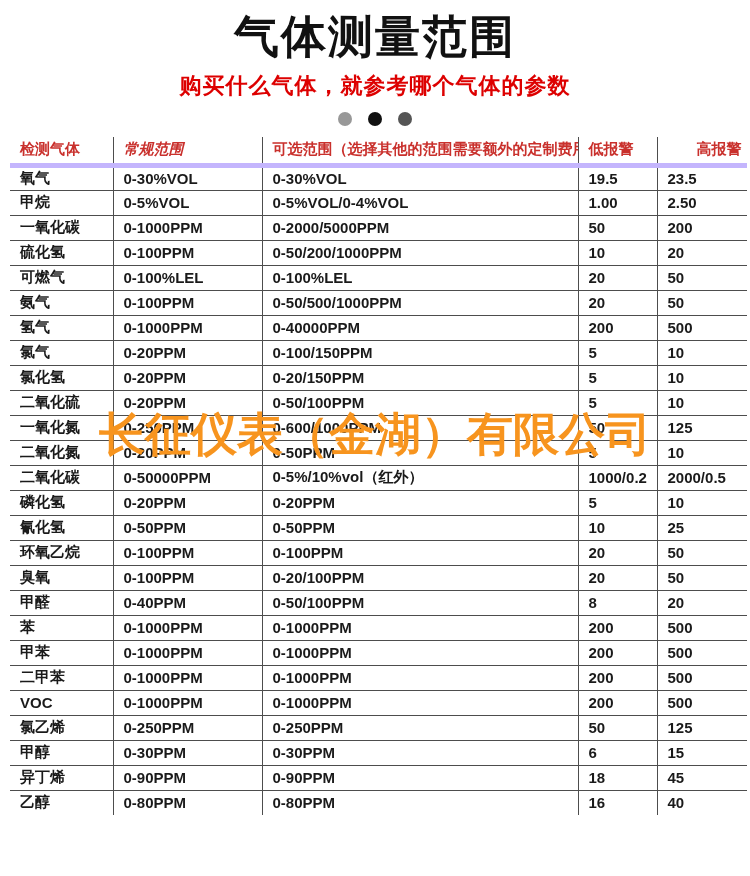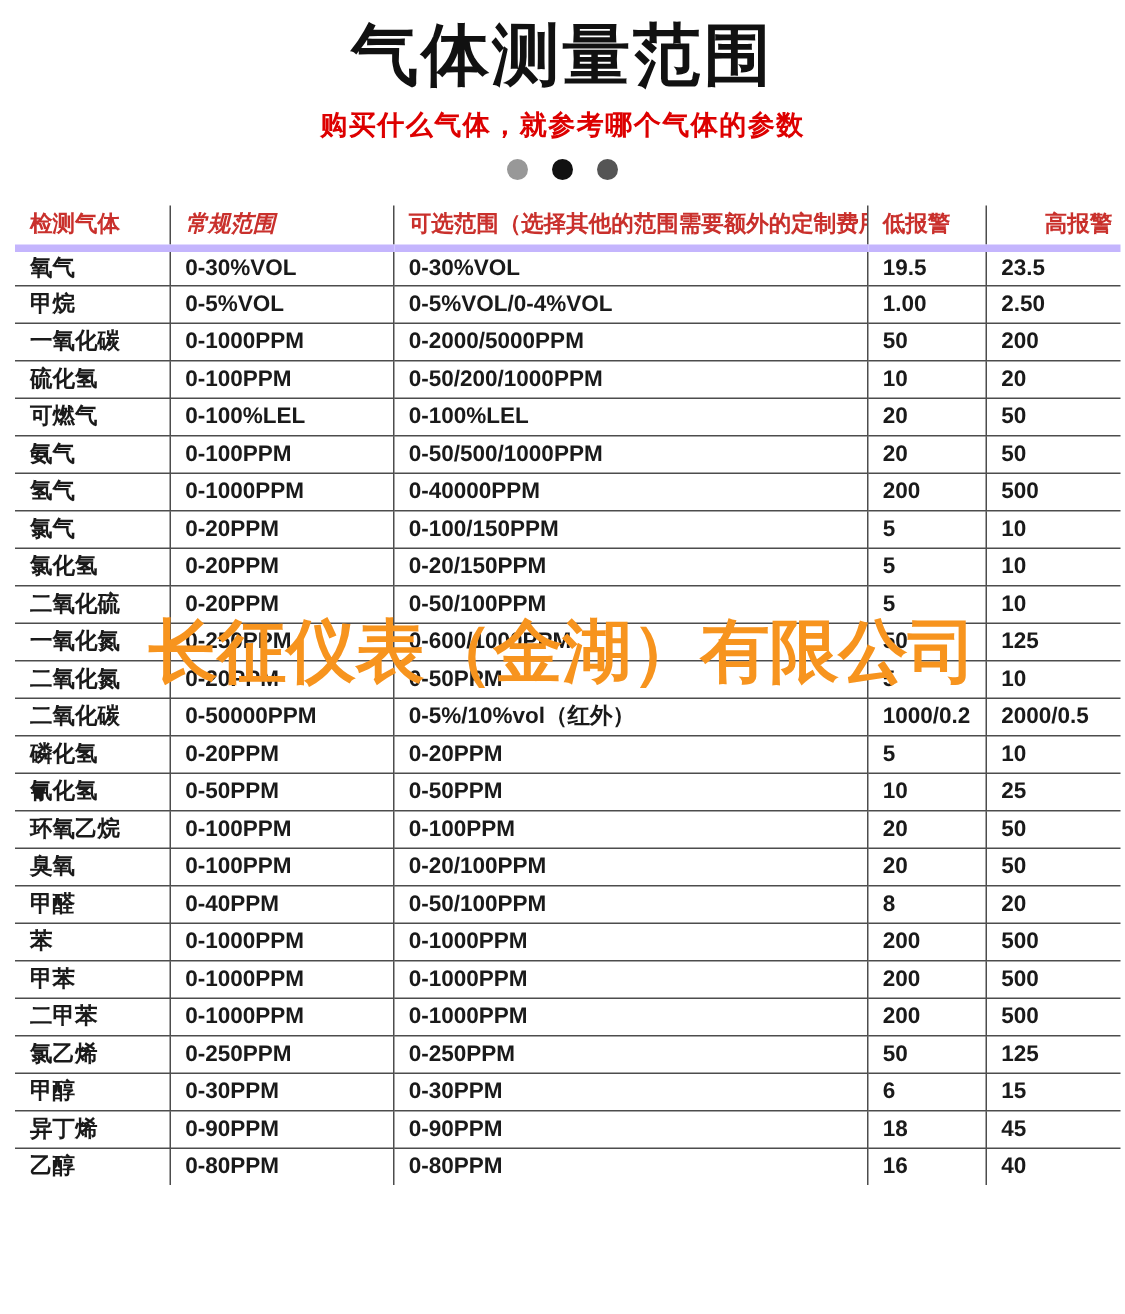--- a/index.html
+++ b/index.html
@@ -18,21 +18,21 @@
     padding-top: 12px;
     font-size: 45px;
     font-weight: bold;
     letter-spacing: 2px;
     color: #111111;
     line-height: 1.1;
   }
   .sub-title {
     text-align: center;
     margin-top: 9px;
-    font-size: 18px;
+    font-size: 22px;
     font-weight: bold;
     color: #dd0000;
     letter-spacing: 1px;
   }
   .dots {
     margin-top: 11px;
     display: flex;
     justify-content: center;
     align-items: center;
     gap: 16px;
@@ -254,20 +254,27 @@
           <td>500</td>
         </tr>
         <tr>
           <td>二甲苯</td>
           <td>0-1000PPM</td>
           <td>0-1000PPM</td>
           <td>200</td>
           <td>500</td>
         </tr>
         <tr>
+          <td>VOC</td>
+          <td>0-1000PPM</td>
+          <td>0-1000PPM</td>
+          <td>200</td>
+          <td>500</td>
+        </tr>
+        <tr>
           <td>氯乙烯</td>
           <td>0-250PPM</td>
           <td>0-250PPM</td>
           <td>50</td>
           <td>125</td>
         </tr>
         <tr>
           <td>甲醇</td>
           <td>0-30PPM</td>
           <td>0-30PPM</td>

